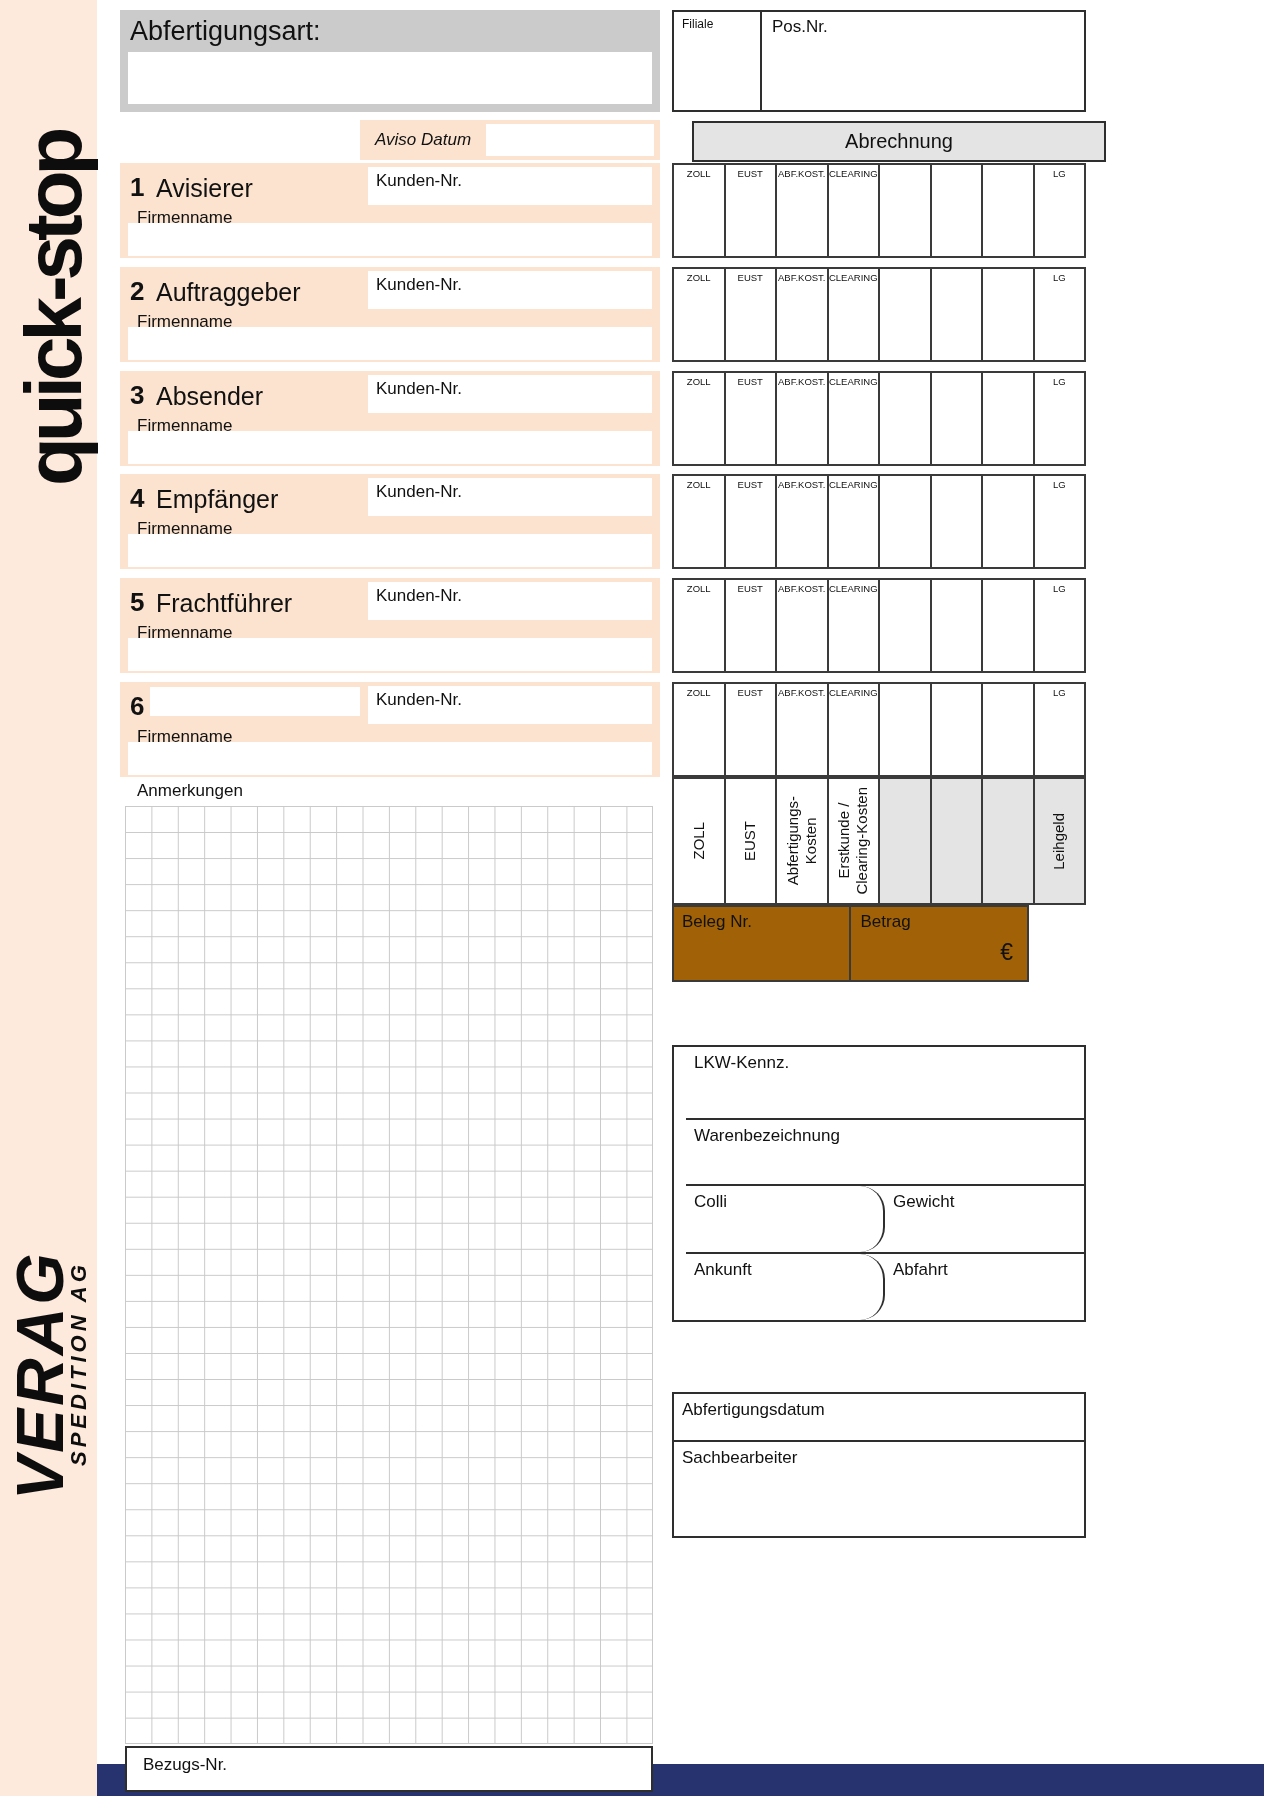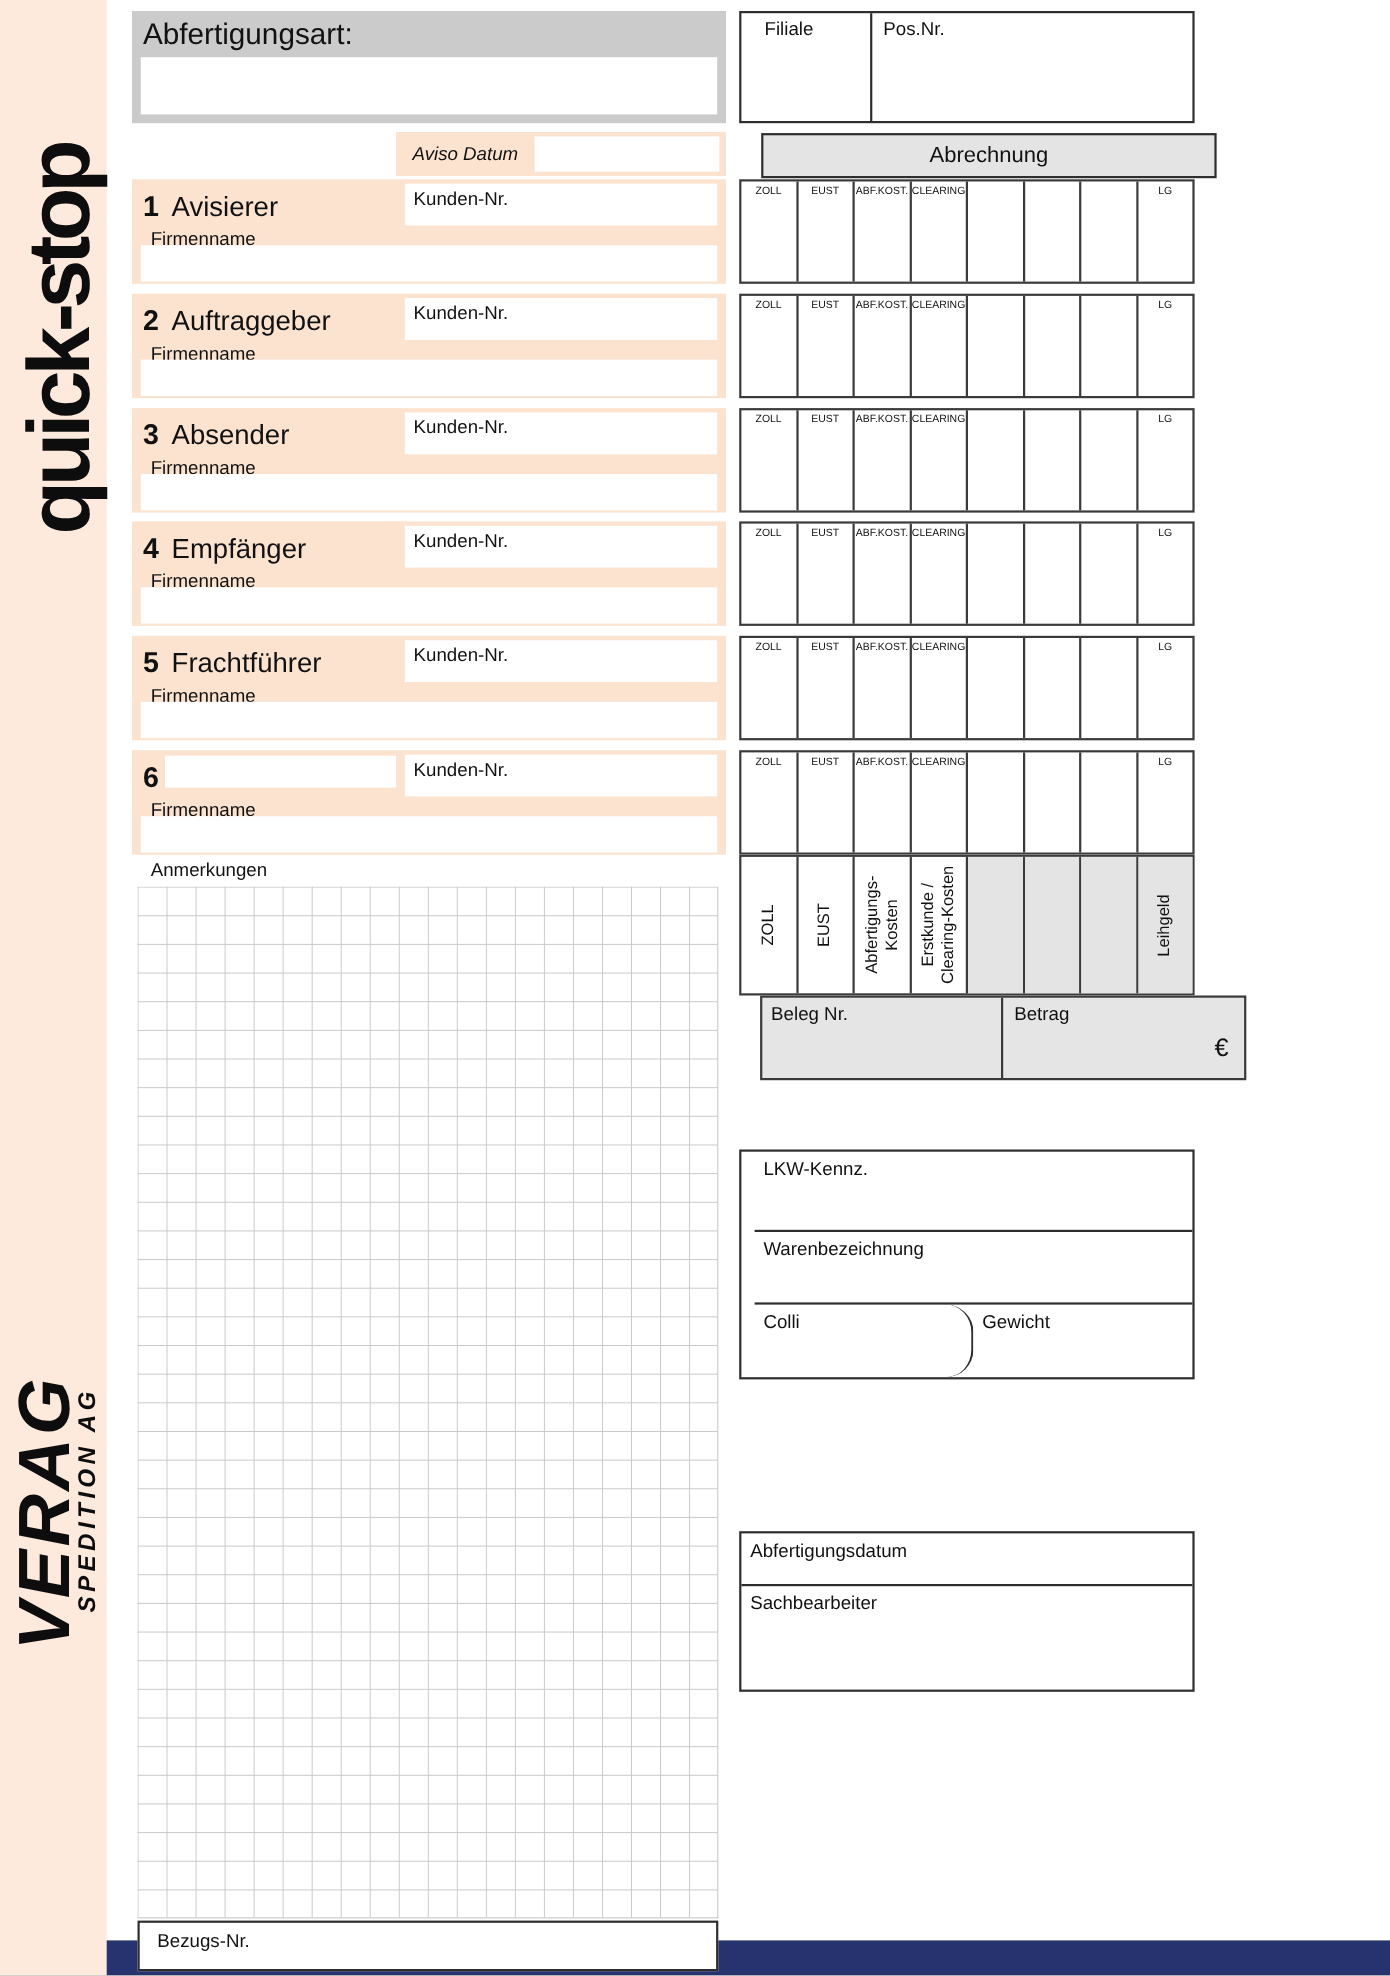--- a/index.html
+++ b/index.html
@@ -14,42 +14,42 @@
   .verag-sub { position:absolute; left:66px; top:1242px; height:224px; font-size:22px; font-weight:bold; font-style:italic; letter-spacing:4px; color:#0d0d0d; }
   .bottom-bar { position:absolute; left:97px; top:1764px; width:1167px; height:32px; background:#26336e; }
 
   
   .abf-box { position:absolute; left:120px; top:10px; width:540px; height:102px; background:#cbcbcb; }
   .abf-label { position:absolute; left:10px; top:6px; font-size:27px; }
   .abf-input { position:absolute; left:8px; top:42px; width:524px; height:52px; background:#fff; }
 
   
   .filiale-box { position:absolute; left:672px; top:10px; width:414px; height:102px; border:2px solid #2e2e2e; background:#fff; display:flex; }
-  .filiale-cell { width:119px; border-right:2px solid #2e2e2e; padding:5px 21px; font-size:17px; }
+  .filiale-cell { width:88px; border-right:2px solid #2e2e2e; padding:5px 8px; font-size:12px; }
   .posnr-cell { flex:1; padding:5px 10px; font-size:17px; }
 
   
   .aviso { position:absolute; left:360px; top:120px; width:300px; height:40px; background:#fbe3d0;font-style:italic; }
   .aviso-label { position:absolute; left:15px; top:10px; font-size:17px; }
   .aviso-input { position:absolute; left:126px; top:4px; width:168px; height:32px; background:#fff; }
 
   
   .abr-header { position:absolute; left:672px; top:121px; width:414px; height:41px; background:#e4e4e4; border:2px solid #2e2e2e; display:flex; align-items:center; justify-content:center; font-size:20px;margin-left:20px; }
   .abr-row { position:absolute; left:672px; width:414px; height:95px; border:2px solid #3a3a3a; background:#fff; display:flex; }
   .abr-cell { flex:1; border-right:2px solid #3a3a3a; display:flex; justify-content:center; overflow:hidden; }
   .abr-cell:last-child { border-right:none; }
   .abr-lbl { font-size:9.5px; margin-top:3px; white-space:nowrap; }
 
   .abr-footer { position:absolute; left:672px; top:777px; width:414px; height:128px; border:2px solid #3a3a3a; background:#fff; display:flex; }
   .abr-fcell { flex:1; border-right:2px solid #3a3a3a; display:flex; align-items:center; justify-content:center; overflow:hidden; }
   .abr-fcell:last-child { border-right:none; }
   .abr-fcell.shaded { background:#e4e4e4; }
   .fcell-label { writing-mode:vertical-rl; transform:rotate(180deg); font-size:15px; line-height:1.2; white-space:pre-line; text-align:center; }
 
-  .beleg-row { position:absolute; left:672px; top:905px; width:442px; height:77px; border:2px solid #3a3a3a; background:#e5e5e5; display:flex;margin-left:19px; }
+  .beleg-row { position:absolute; left:672px; top:905px; width:357px; height:77px; border:2px solid #3a3a3a; background:#a16207; display:flex; }
   .beleg-cell { width:50%; border-right:2px solid #3a3a3a; padding:5px 8px; font-size:17px; }
   .betrag-cell { width:50%; padding:5px 10px; font-size:17px; position:relative; }
   .euro { position:absolute; right:14px; top:32px; font-size:23px; }
 
   
   .section { position:absolute; left:120px; width:540px; height:95px; background:#fbe3d0; }
   .sec-num { position:absolute; left:10px; top:9px; font-size:26px; font-weight:bold; }
   .sec-title { position:absolute; left:36px; top:11px; font-size:25px; }
   .sec-title-input { position:absolute; left:30px; top:5px; width:210px; height:29px; background:#fff; }
   .kunden-box { position:absolute; left:248px; top:4px; width:284px; height:38px; background:#fff; }
@@ -395,20 +395,28 @@
       <span>Warenbezeichnung</span>
     </div>
     <div class="ship-row row-split">
       <div class="half">
         <span>Colli</span>
       </div>
       <div class="half">
         <span>Gewicht</span>
       </div>
     </div>
+    <div class="ship-row row-split">
+      <div class="half">
+        <span>Ankunft</span>
+      </div>
+      <div class="half">
+        <span>Abfahrt</span>
+      </div>
+    </div>
   </div>
 
   <div class="proc-block">
     <div class="row-datum">
       <span>Abfertigungsdatum</span>
     </div>
     <div class="row-sach">
       <span>Sachbearbeiter</span>
     </div>
   </div>

